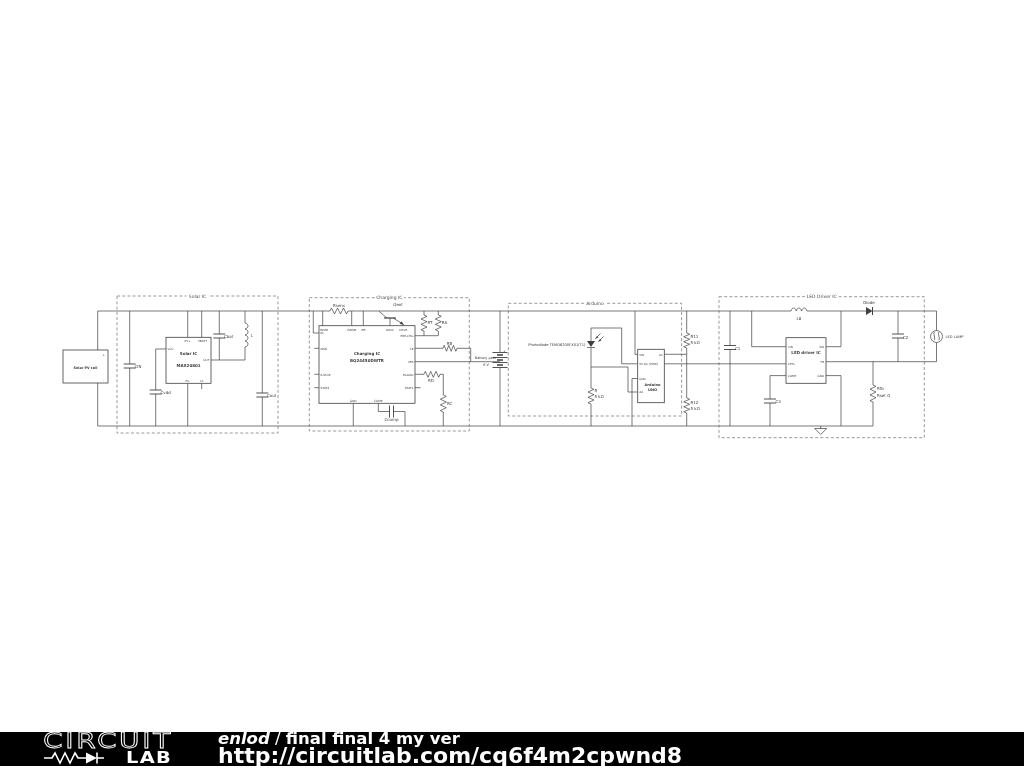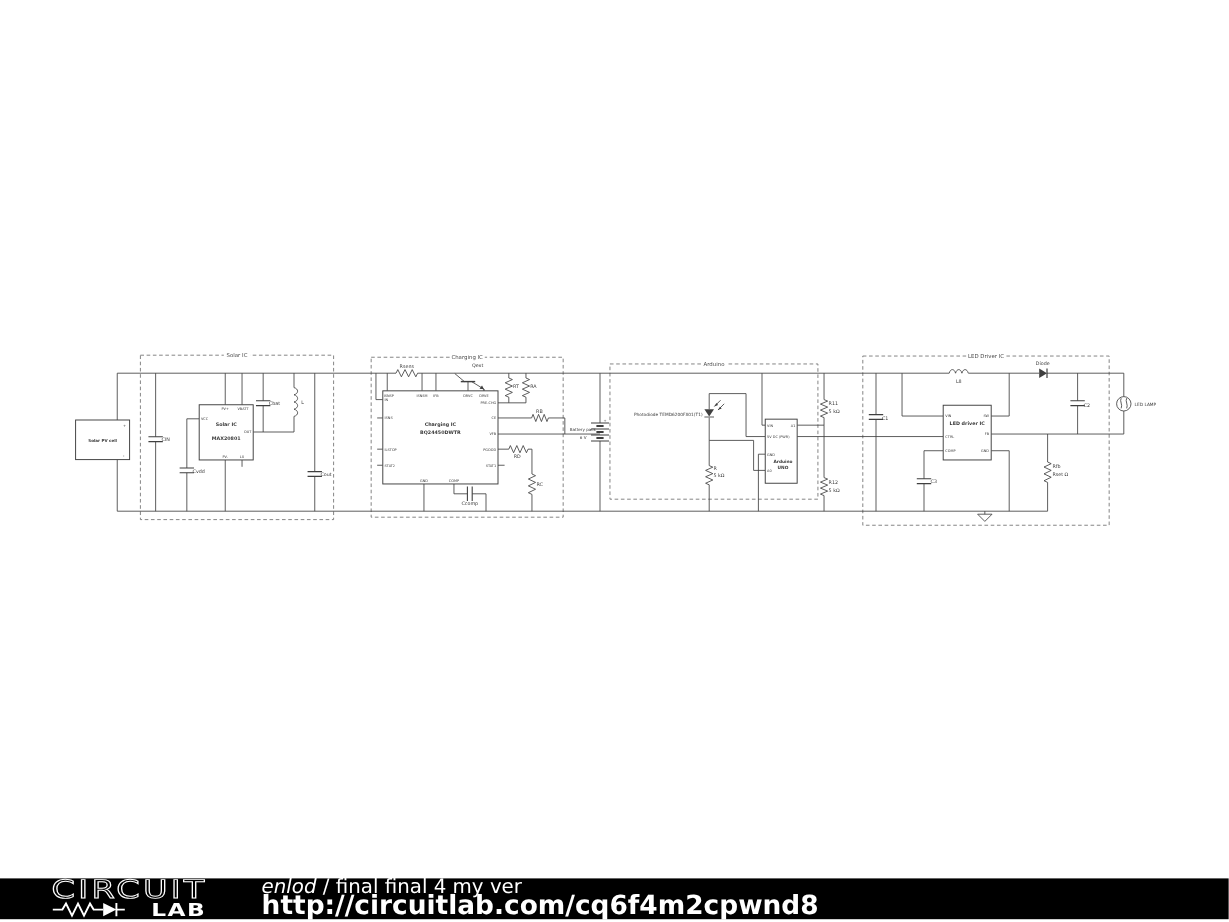--- a/index.html
+++ b/index.html
@@ -18,22 +18,22 @@
   .end{text-anchor:end;}
   .wire{stroke:#3f3f3f;stroke-width:0.7;fill:none;}
   .plate{stroke:#3f3f3f;stroke-width:0.9;fill:none;}
   .sym{stroke:#3f3f3f;stroke-width:0.7;fill:none;}
   .icbox{fill:#ffffff;stroke:#3f3f3f;stroke-width:0.8;}
   .dash{fill:none;stroke:#6e6e6e;stroke-width:0.7;stroke-dasharray:3 2.2;}
   .lblbg{fill:#ffffff;}
   .footer{position:absolute;left:0;top:732px;width:1024px;height:34px;background:#000;}
   .footer-title{position:absolute;left:218px;top:730px;color:#fff;}
   .footer-line1{font-size:16.5px;line-height:17px;white-space:pre;}
-  .footer-line1 .author{font-style:italic;}
-  .footer-line1 .name{font-weight:normal;}
+  .footer-line1 .author{font-style:italic;font-weight:bold;}
+  .footer-line1 .name{font-weight:bold;}
   .footer-line2{font-size:22px;line-height:17px;font-weight:bold;white-space:pre;}
   .logo-svg{position:absolute;left:42px;top:731px;}
 </style>
 </head>
 <body>
 
 <div class="page">
 
 <svg width="1024" height="768" viewBox="0 0 1024 768">
 

